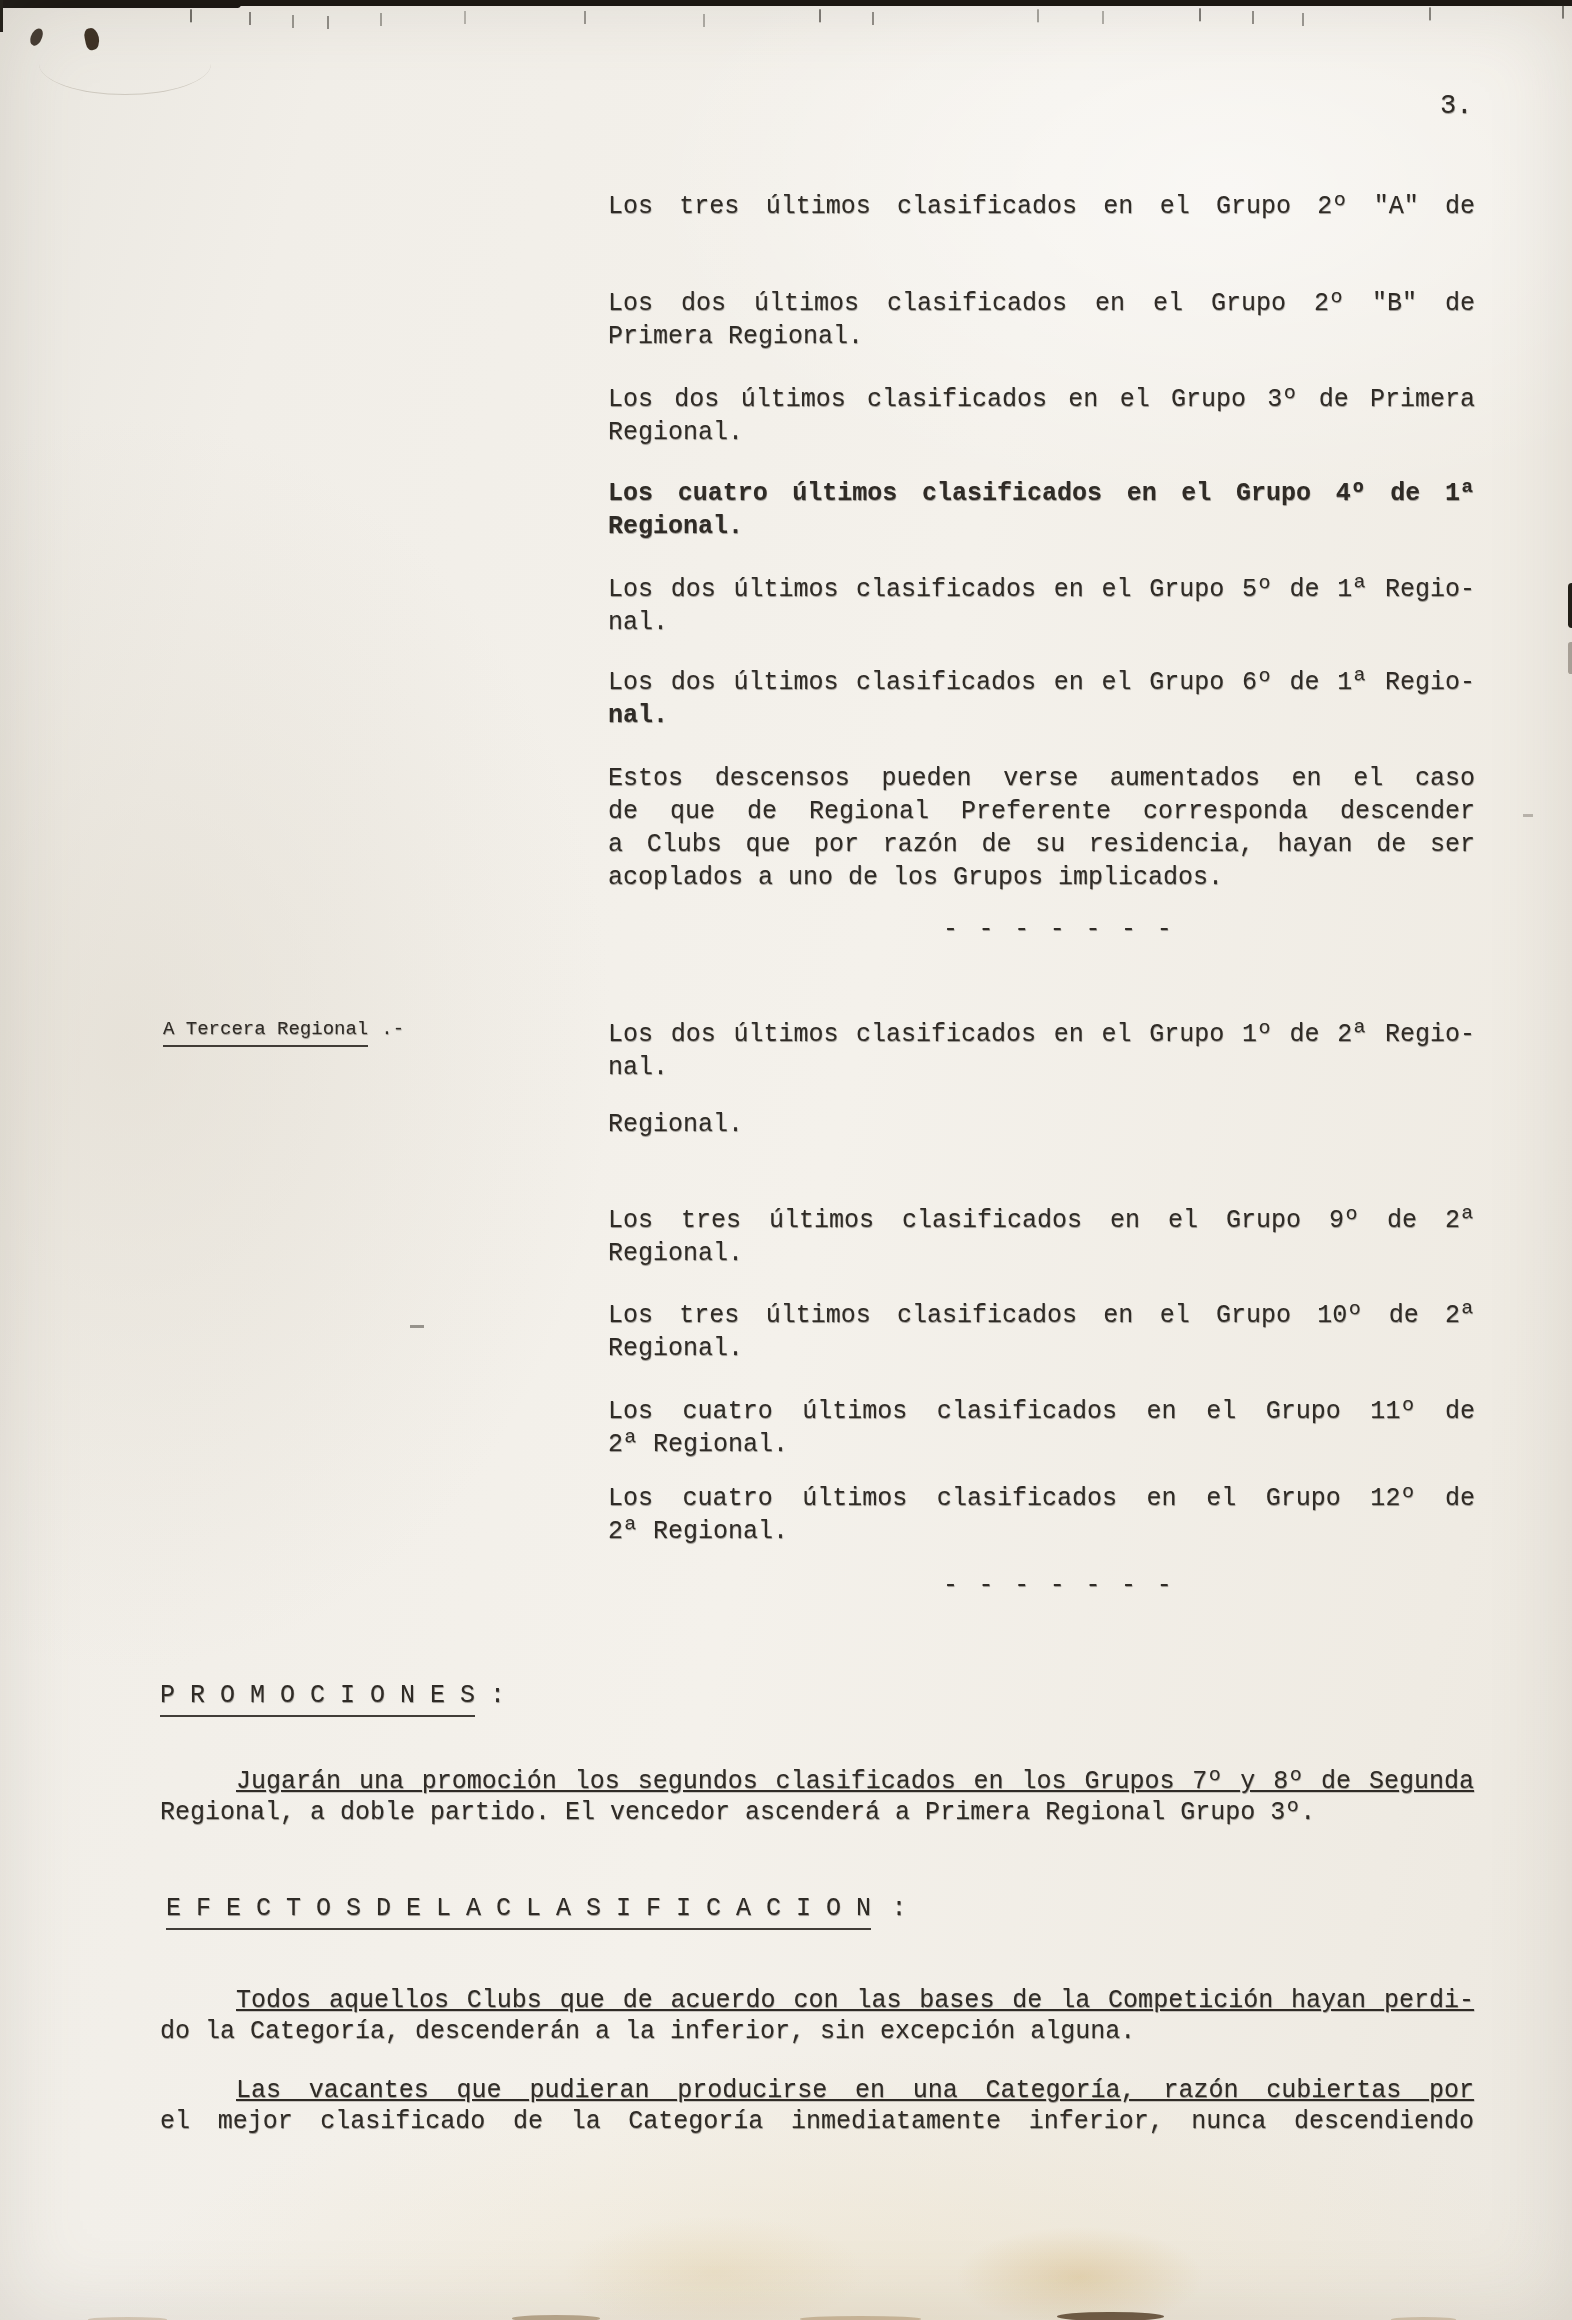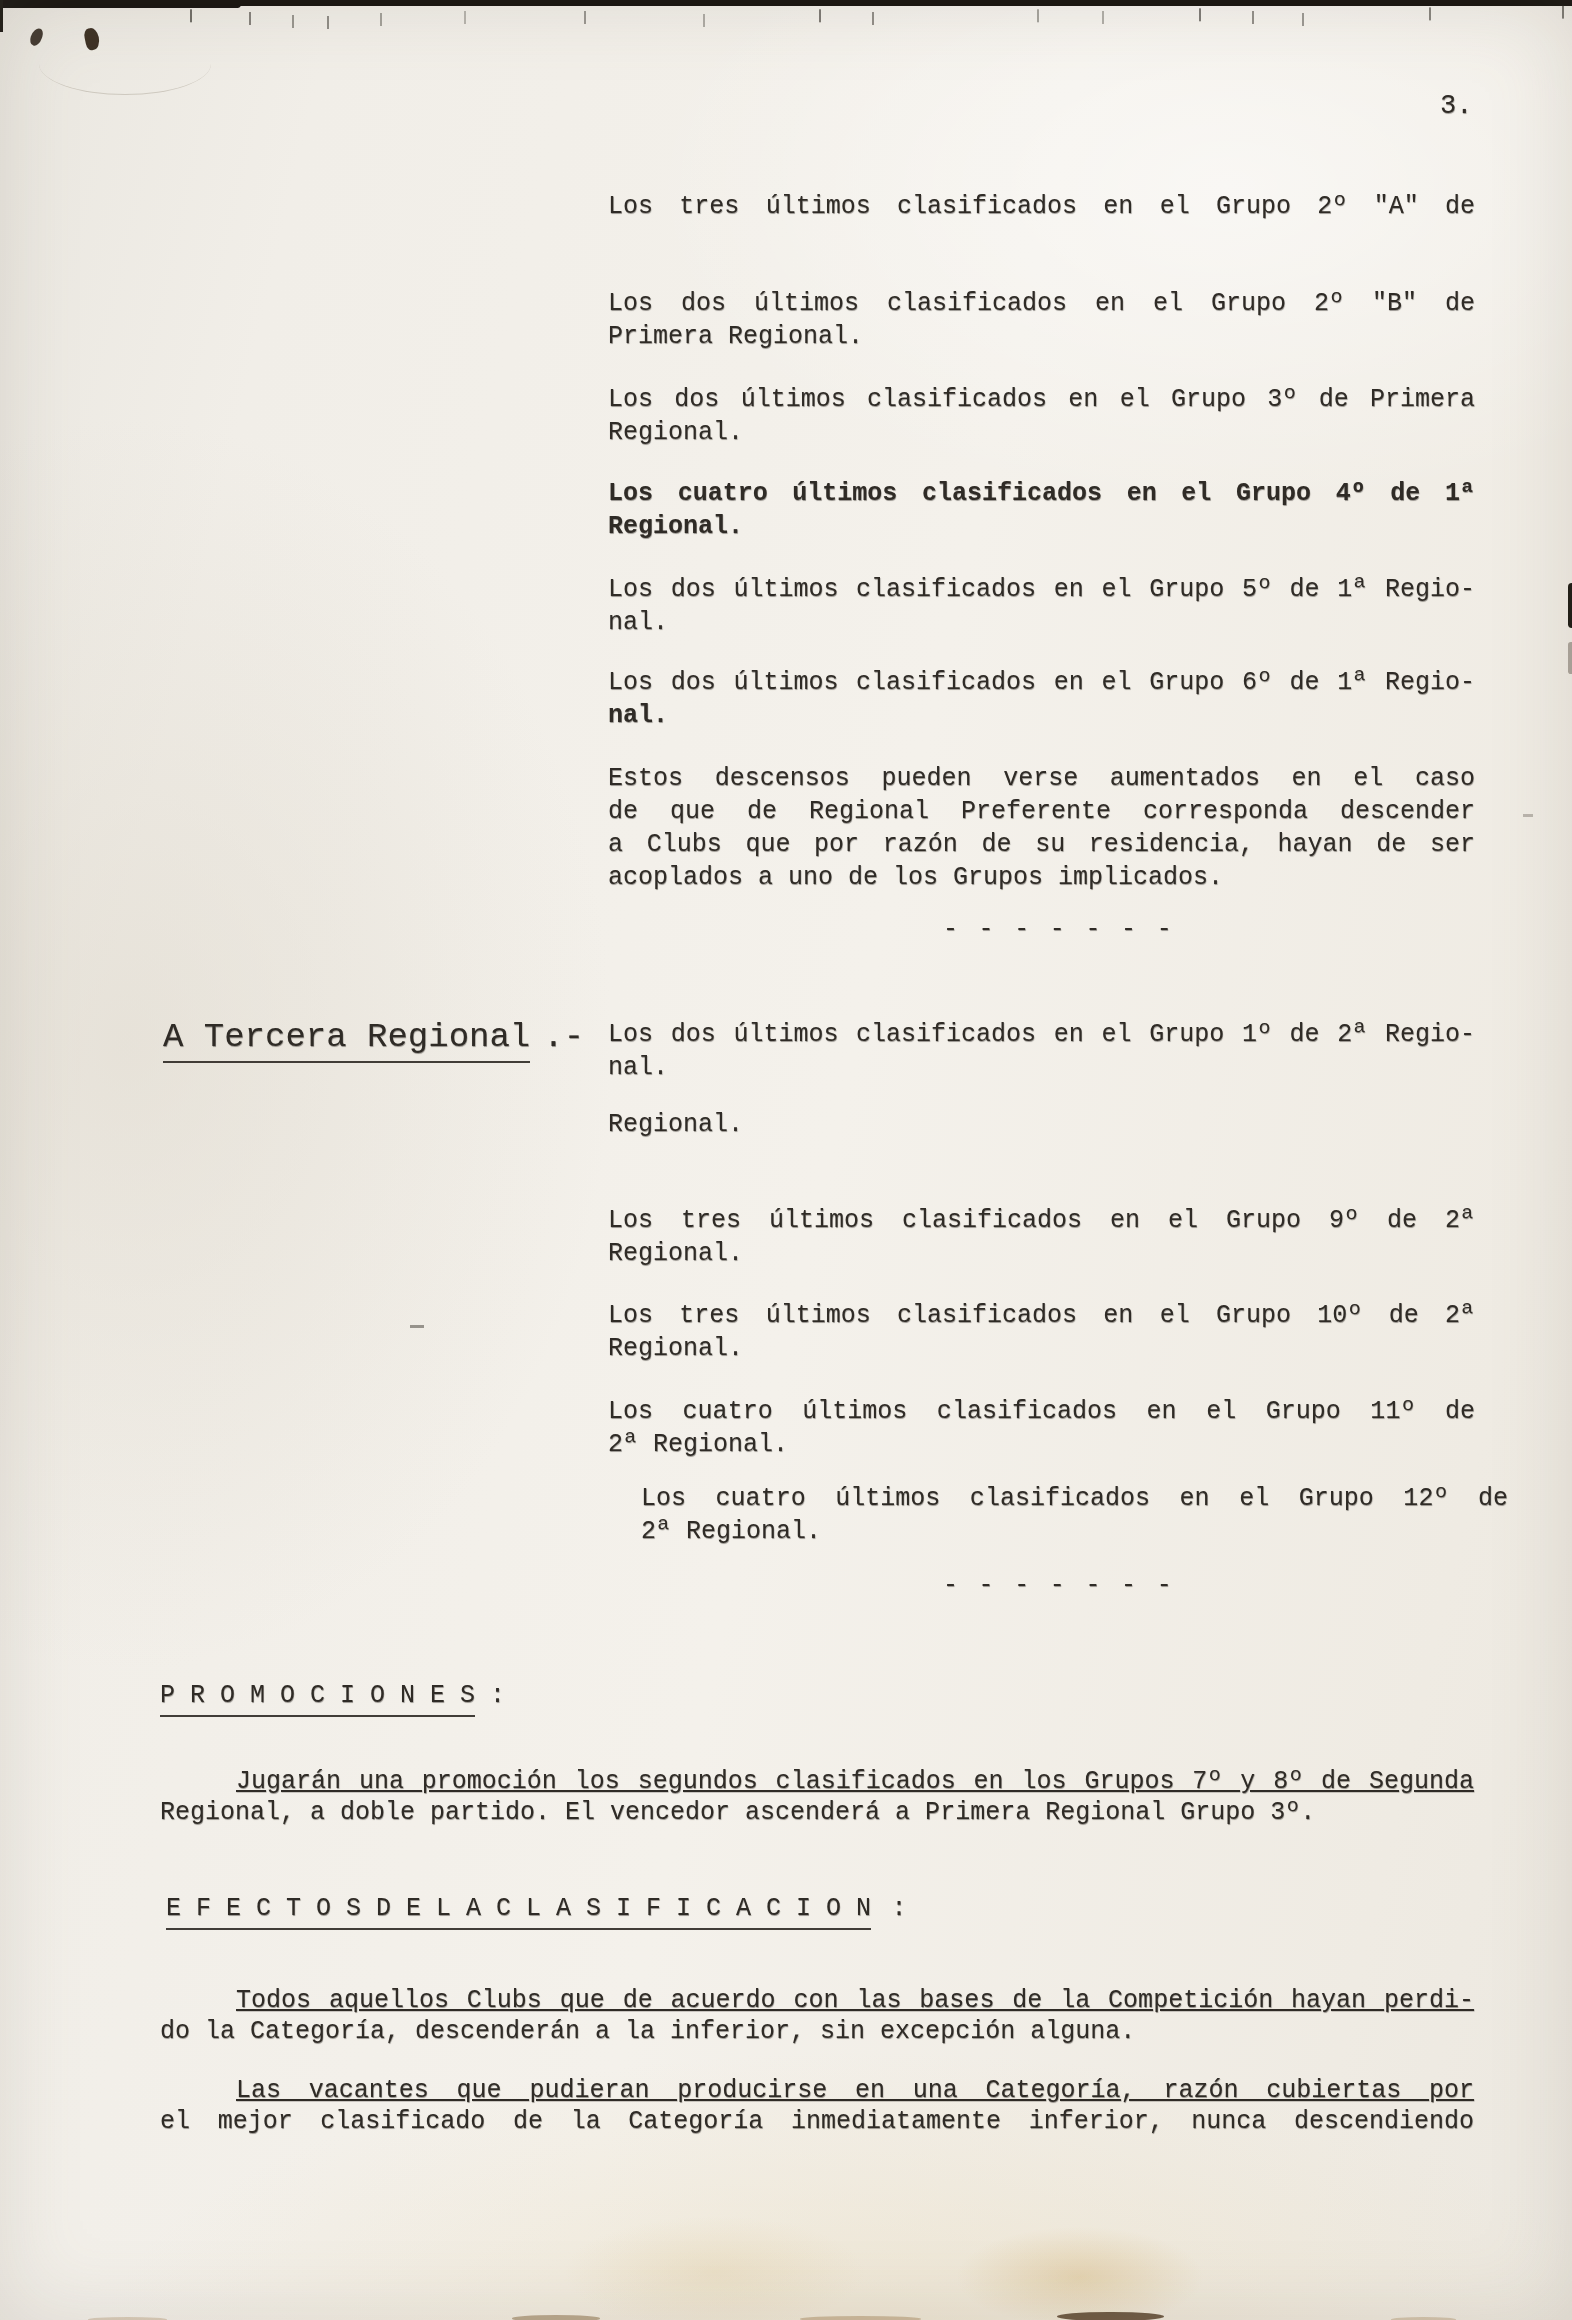--- a/index.html
+++ b/index.html
@@ -18,21 +18,21 @@
     box-shadow:inset 0 0 83px rgba(120,110,92,.18); }
   .block { position:absolute; }
   .para-col { left:608px; width:867px; }
   .para-full { left:160px; width:1314px; }
   .line { font-size:25px; line-height:33px; }
   .para-full .line { line-height:31px; }
   .just { text-align:justify; text-align-last:justify; }
   .bold { font-weight:bold; }
   .indent-first .line:first-child { text-indent:76px;text-decoration:underline; }
   .separator { left:943px; font-size:25px; letter-spacing:2.8px; white-space:pre; }
-  .side-label { left:163px; font-size:34px; white-space:nowrap; }
+  .side-label { left:163px; font-size:19px; white-space:nowrap; }
   .heading { font-size:25px; white-space:nowrap; }
   .u2 { border-bottom:2.8px double rgba(50,46,40,.92); padding-bottom:4.6px; }
   .colon { display:inline-block; }
   .pagenum { position:absolute; left:1440px; top:91px; font-size:27px; }
 
   
   .edge-top { position:absolute; left:0; top:0; width:1572px; height:5.6px; background:#14110d; }
   .edge-top-left { position:absolute; left:0; top:0; width:241px; height:8.3px; background:#14110d; border-radius:0 0 3.7px 0; }
   .edge-left-notch { position:absolute; left:0; top:0; width:2.8px; height:32px; background:#1a1712; }
   .ticks { position:absolute; left:0; top:0; width:1.9px; height:13px; background:transparent;
@@ -141,21 +141,21 @@
         <div class="line">Regional.</div>
       </div>
       <div class="block para-col" style="top: 1299px;">
         <div class="line just">Los tres últimos clasificados en el Grupo 10º de 2ª</div>
         <div class="line">Regional.</div>
       </div>
       <div class="block para-col" style="top: 1395px;">
         <div class="line just">Los cuatro últimos clasificados en el Grupo 11º de</div>
         <div class="line">2ª Regional.</div>
       </div>
-      <div class="block para-col" style="top: 1482px; margin-left: 33px;">
+      <div class="block para-col" style="top: 1482px;">
         <div class="line just">Los cuatro últimos clasificados en el Grupo 12º de</div>
         <div class="line">2ª Regional.</div>
       </div>
       <div class="block separator" style="top: 1571px;">- - - - - - -</div>
       <div class="block heading" style="top: 1681px; left: 160px;"><span class="u2">P R O M O C I O N E S</span><span class="colon" style="margin-left: 15px;">:</span></div>
       <div class="block para-full indent-first" style="top: 1766px;">
         <div class="line just">Jugarán una promoción los segundos clasificados en los Grupos 7º y 8º de Segunda</div>
         <div class="line">Regional, a doble partido. El vencedor ascenderá a Primera Regional Grupo 3º.</div>
       </div>
       <div class="block heading" style="top: 1894px; left: 166px;"><span class="u2">E F E C T O S   D E   L A   C L A S I F I C A C I O N</span><span class="colon" style="margin-left: 20.4px;">:</span></div>

